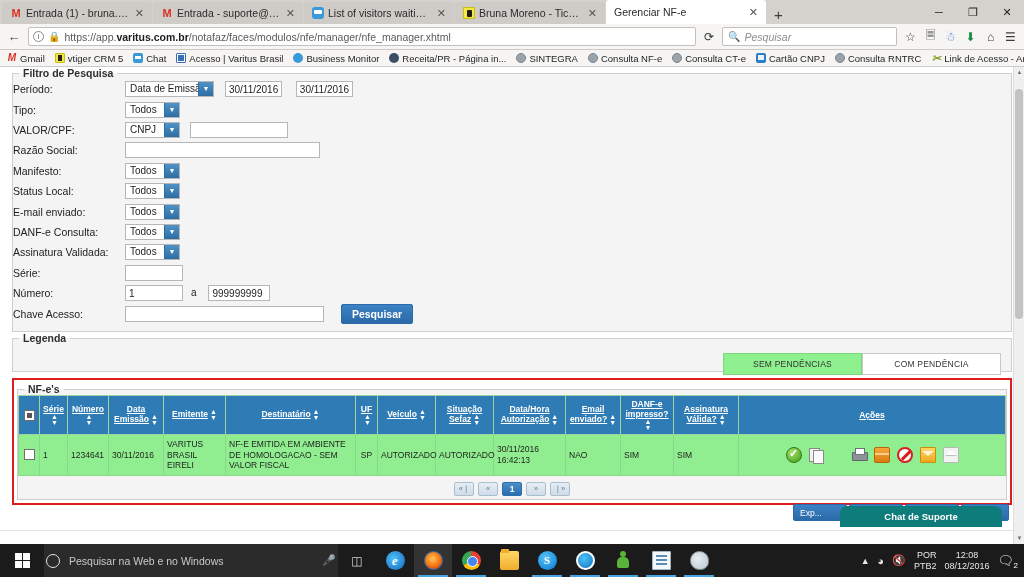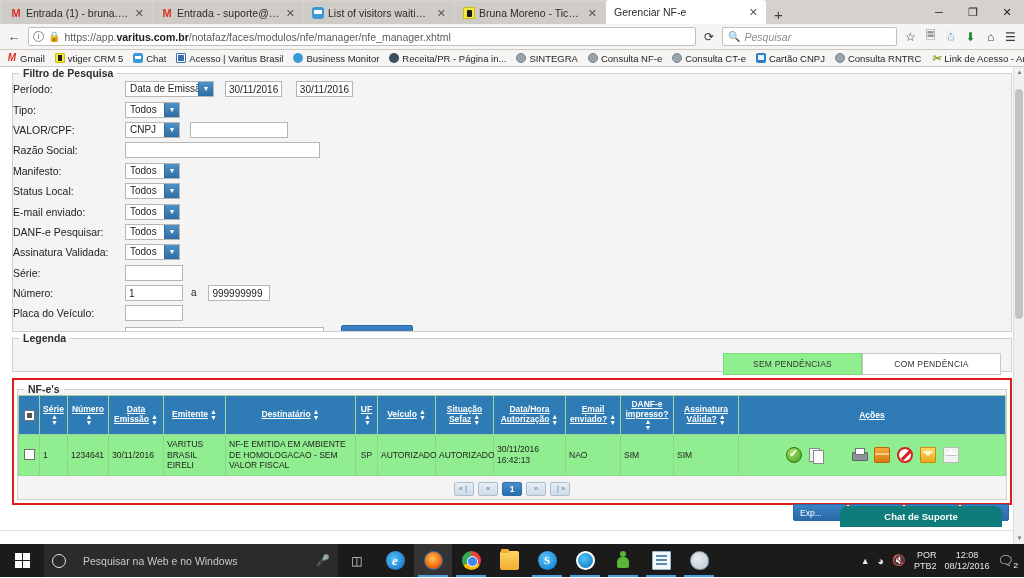--- a/index.html
+++ b/index.html
@@ -587,22 +587,22 @@
     width: 15px; height: 15px;
     display: grid;
     grid-template-columns: 7px 7px;
     grid-template-rows: 7px 7px;
     gap: 1px;
   }
   .winlogo i { background: #ffffff; display:block; }
   .tbsearch {
     width: 294px; height: 33px;
     background: #2b2b2b;
-    display: flex; align-items: center; gap: 17px;
-    padding: 0 8px;
+    display: flex; align-items: center; gap: 9px;
+    padding: 0 2px;
     color: #c9c9c9;
     font-size: 10.5px;
   }
   .circ {
     width: 14px; height: 14px;
     border: 1.7px solid #e4e4e4;
     border-radius: 50%;
     flex: 0 0 14px;
   }
   .tbsearch .txt { flex: 1; }
@@ -893,21 +893,21 @@
         <tr>
           <td class="lbl">E-mail enviado:</td>
           <td>
             <span class="sel w-todos">
               <span class="seltext">Todos</span>
               <span class="arrow">▼</span>
             </span>
           </td>
         </tr>
         <tr>
-          <td class="lbl">DANF-e Pesquisar:</td>
+          <td class="lbl">DANF-e Consulta:</td>
           <td>
             <span class="sel w-todos">
               <span class="seltext">Todos</span>
               <span class="arrow">▼</span>
             </span>
           </td>
         </tr>
         <tr>
           <td class="lbl">Assinatura Validada:</td>
           <td>
@@ -922,26 +922,20 @@
           <td>
             <input class="txt w-serie" type="text" value="" style="">
           </td>
         </tr>
         <tr>
           <td class="lbl">Número:</td>
           <td>
             <input class="txt w-num" type="text" value="1" style="">
             <span class="sep-a">a</span>
             <input class="txt w-num2" type="text" value="999999999" style="">
-          </td>
-        </tr>
-        <tr>
-          <td class="lbl">Placa do Veículo:</td>
-          <td>
-            <input class="txt w-placa" type="text" value="" style="">
           </td>
         </tr>
         <tr>
           <td class="lbl">Chave Acesso:</td>
           <td>
             <input class="txt w-chave" type="text" value="" style="">
             <button class="btn-pesquisar">Pesquisar</button>
           </td>
         </tr>
       </tbody>

